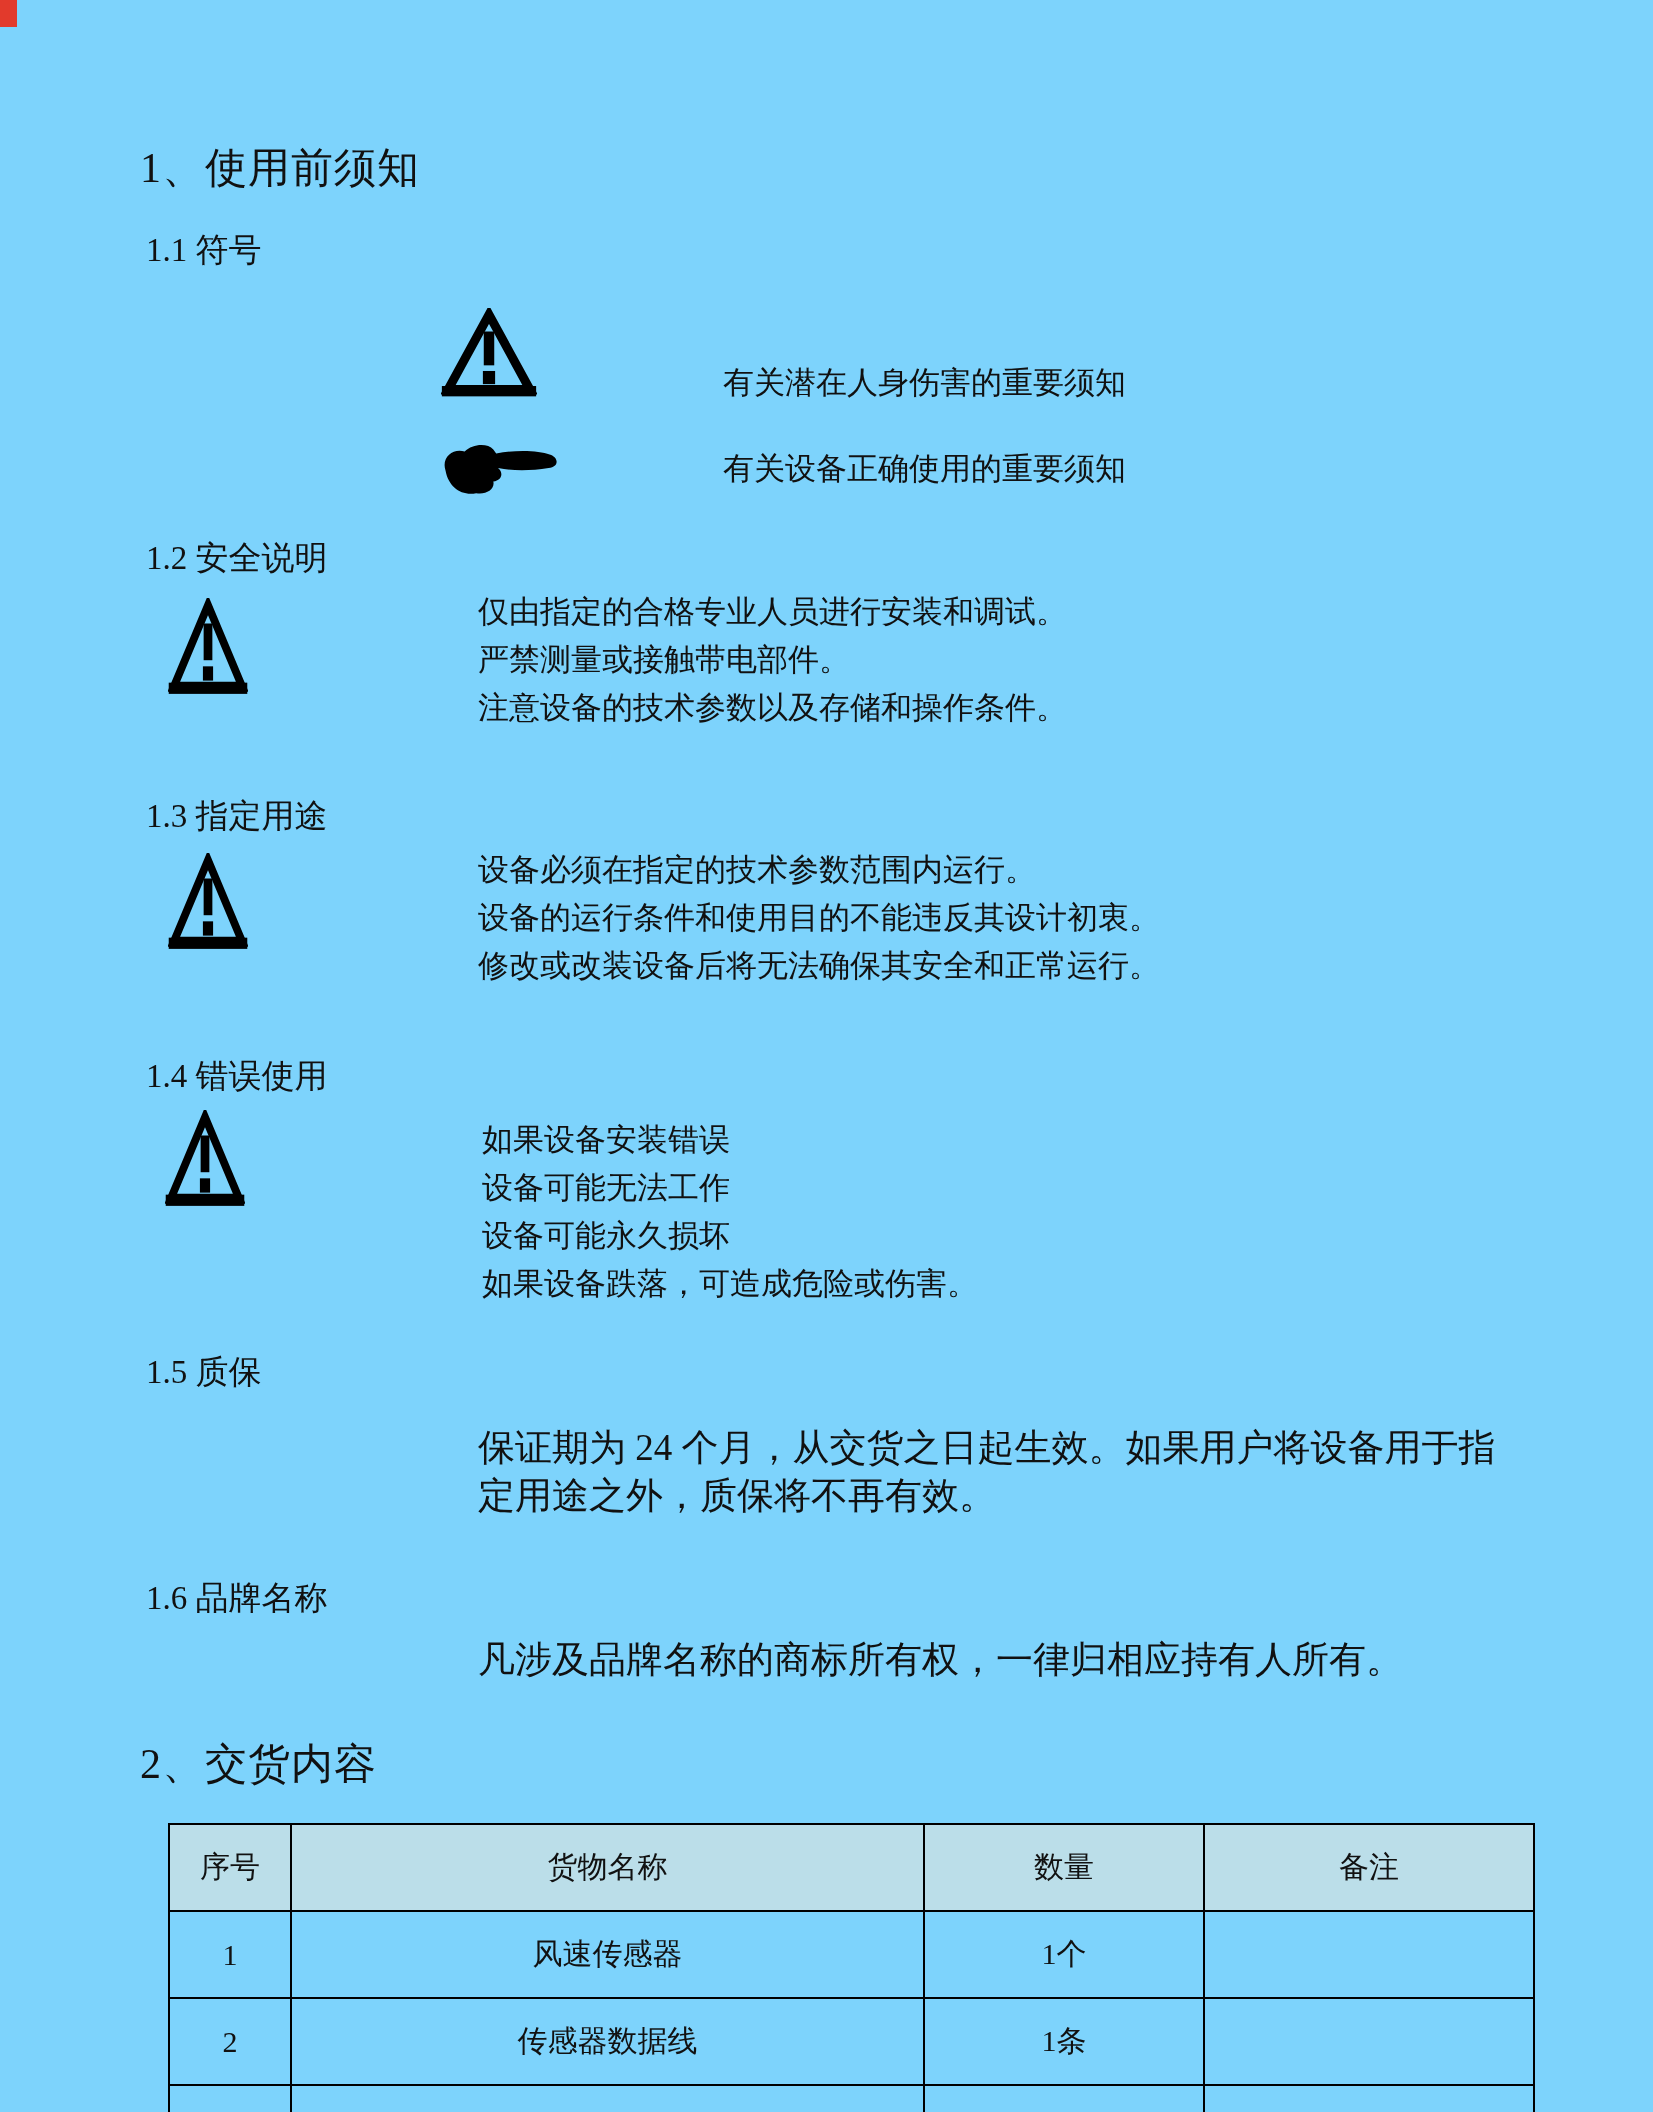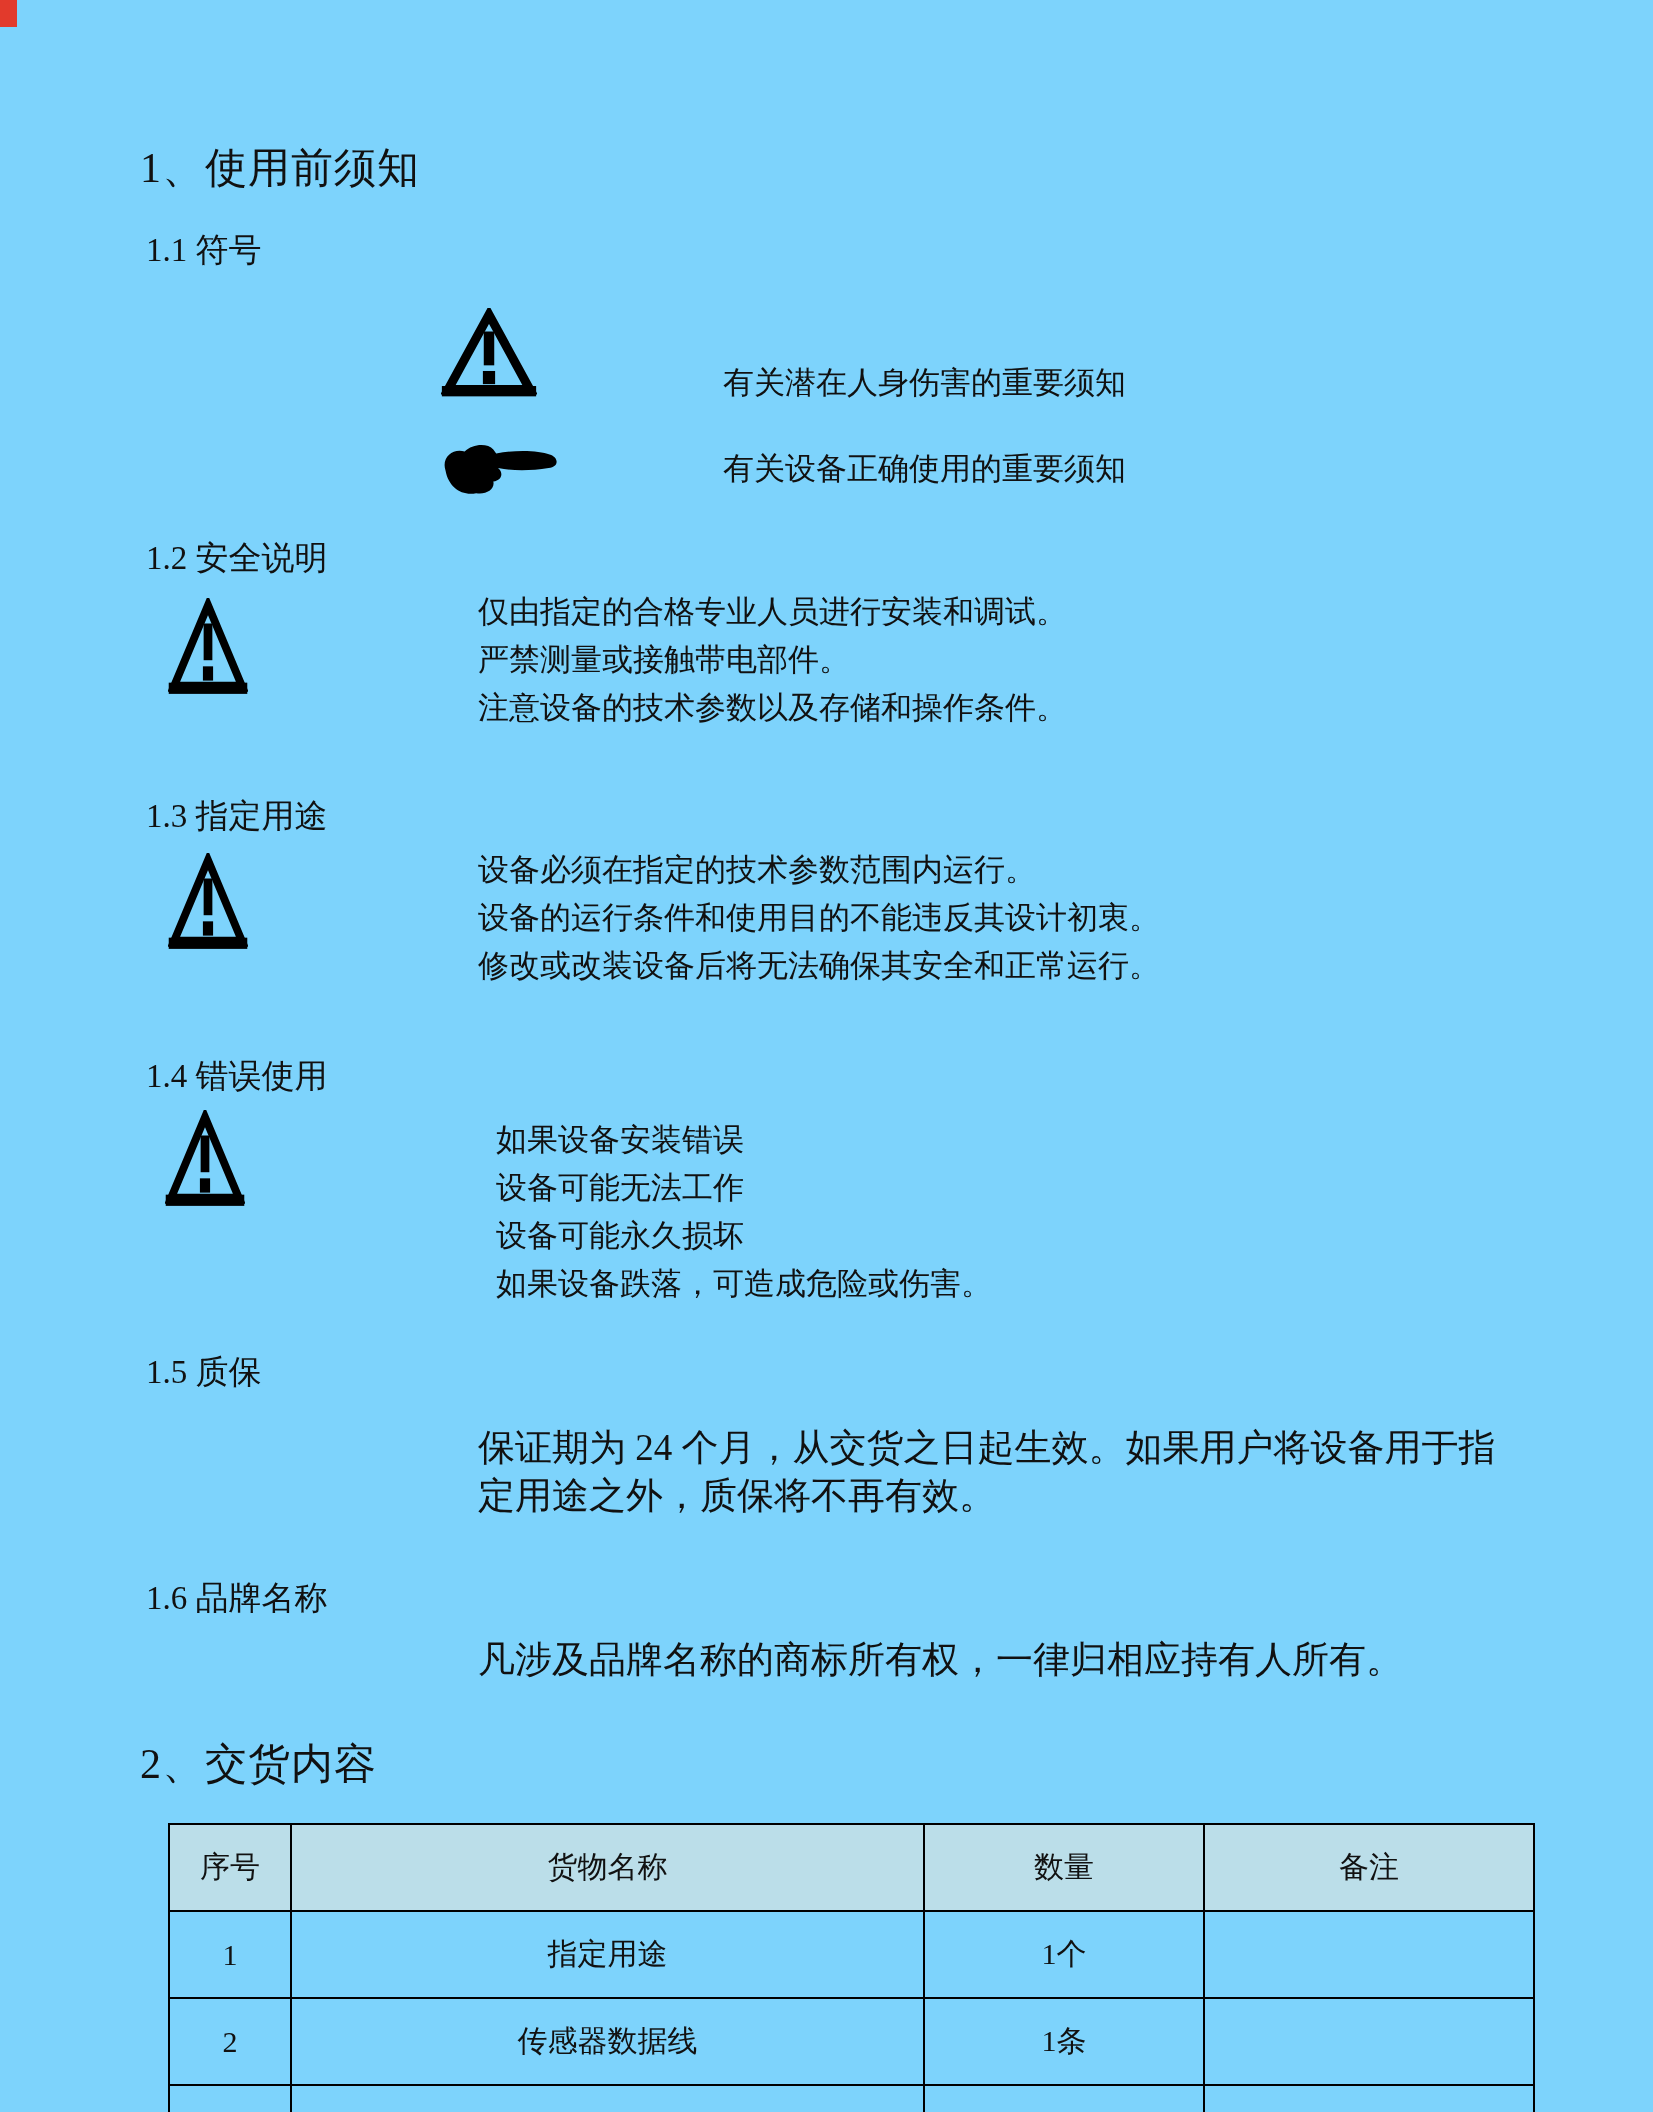--- a/index.html
+++ b/index.html
@@ -84,21 +84,21 @@
     <div>修改或改装设备后将无法确保其安全和正常运行。</div>
   </div>
 
   <div class="h2" style="left:146px;top:1054px;">1.4 错误使用</div>
   <svg class="tri-icon" style="left:165px;top:1110px;" width="80" height="102" viewBox="0 0 110 100" preserveAspectRatio="none">
     <path d="M55 7 L102 87 L8 87 Z" fill="none" stroke="#000" stroke-width="10"></path>
     <rect x="1" y="83" width="108" height="11" fill="#000"></rect>
     <rect x="49" y="25" width="12" height="36" fill="#000"></rect>
     <rect x="48" y="67" width="14" height="14" fill="#000"></rect>
   </svg>
-  <div class="lines" style="left:496px;top:1116px;">
+  <div class="lines" style="left:482px;top:1116px;">
     <div>如果设备安装错误</div>
     <div>设备可能无法工作</div>
     <div>设备可能永久损坏</div>
     <div>如果设备跌落，可造成危险或伤害。</div>
   </div>
 
   <div class="h2" style="left:146px;top:1350px;">1.5 质保</div>
   <div class="para" style="left:478px;top:1424px;width:1048px;">保证期为 24 个月，从交货之日起生效。如果用户将设备用于指定用途之外，质保将不再有效。</div>
 
   <div class="h2" style="left:146px;top:1576px;">1.6 品牌名称</div>
@@ -117,21 +117,21 @@
       <tr>
         <th style="background: rgb(187, 222, 233);">序号</th>
         <th style="background: rgb(187, 222, 233);">货物名称</th>
         <th style="background: rgb(187, 222, 233);">数量</th>
         <th style="background: rgb(187, 222, 233);">备注</th>
       </tr>
     </thead>
     <tbody>
       <tr>
         <td>1</td>
-        <td>指定用途</td>
+        <td>风速传感器</td>
         <td>1个</td>
         <td></td>
       </tr>
       <tr>
         <td>2</td>
         <td>传感器数据线</td>
         <td>1条</td>
         <td></td>
       </tr>
       <tr>

